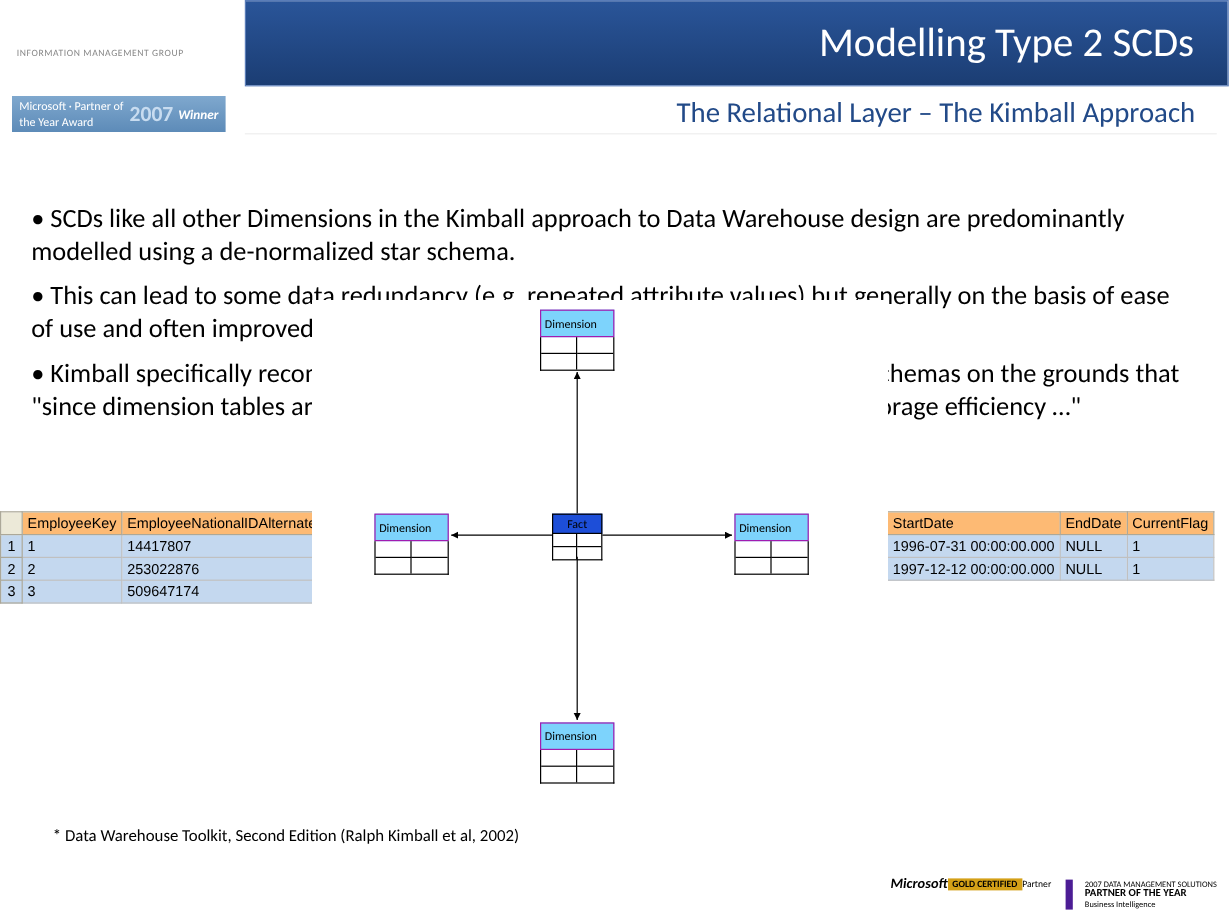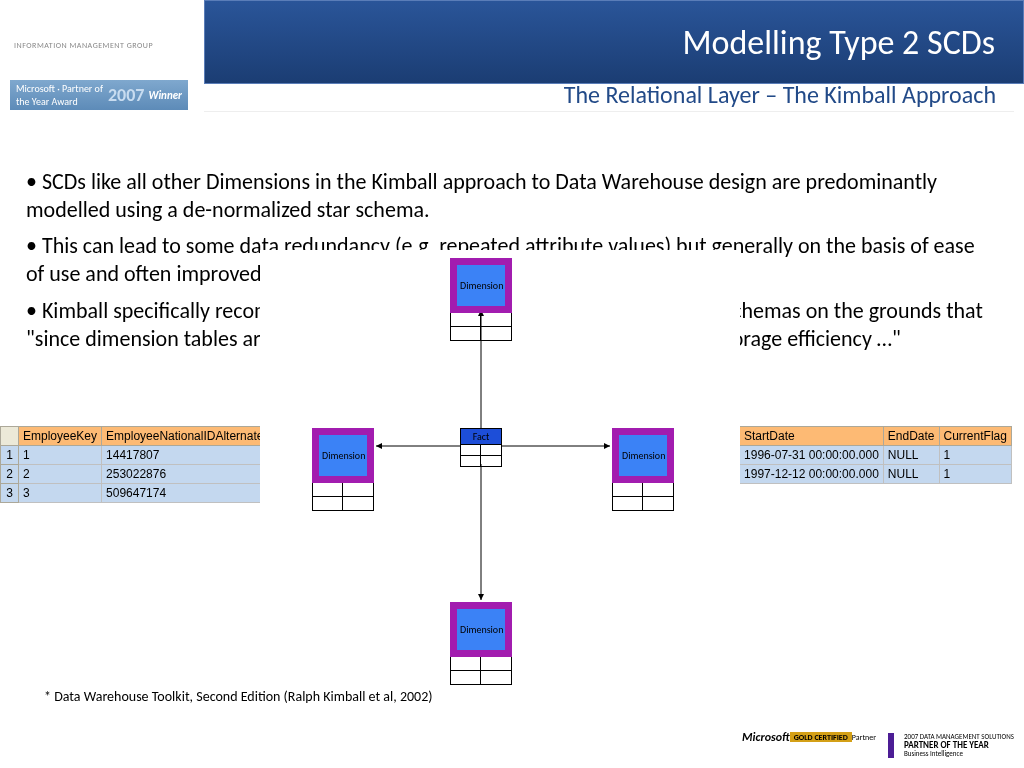--- a/index.html
+++ b/index.html
@@ -2,37 +2,37 @@
 <html><head>
 <meta charset="utf-8">
 <style>
   * { margin:0; padding:0; box-sizing:border-box; }
   body { font-family:Calibri,Arial,sans-serif; width:1024px; height:768px; background:#fff; position:relative; overflow:hidden; }
   .header { position:relative; height:72px; }
   .logo { position:absolute; left:12px; top:6px; font-family:Arial,sans-serif; font-size:28px; font-weight:700; letter-spacing:-1px; }
   .logo .im { color:#2a4d8f; font-style:italic; }
   .logo .group { color:#888; }
   .logo-sub { position:absolute; left:14px; top:40px; font-size:8px; color:#888; letter-spacing:0.5px; }
-  .title-bar { position:absolute; right:0; top:0; width:820px; height:84px; background:linear-gradient(#2a5599,#1b3d73); color:#fff; font-size:34px; display:flex; align-items:center; justify-content:flex-end; padding-right:28px; border:1px solid #5a7db8; }
+  .title-bar { position:absolute; right:0; top:0; width:820px; height:72px; background:linear-gradient(#2a5599,#1b3d73); color:#fff; font-size:34px; display:flex; align-items:center; justify-content:flex-end; padding-right:28px; border:1px solid #5a7db8; }
   .badge { position:absolute; left:10px; top:80px; width:178px; height:30px; background:linear-gradient(#7fa8ce,#5d8bb8); color:#fff; font-size:10px; display:flex; align-items:center; padding:0 6px; }
   .badge .year { font-size:18px; color:#c8dcf0; font-weight:700; margin-left:auto; margin-right:4px; }
   .badge .winner { font-size:11px; font-weight:700; font-style:italic; }
   .subtitle { position:absolute; left:204px; top:78px; right:10px; height:34px; display:flex; align-items:center; justify-content:flex-end; font-size:24px; color:#224a88; border-bottom:1px solid #eee; padding-right:18px; }
   .content { position:absolute; left:26px; top:168px; width:970px; font-size:22px; color:#000; line-height:1.28; }
   .content p { margin-bottom:8px; }
   .footnote { position:absolute; left:44px; top:688px; font-size:14px; color:#000; }
   .tbl-left { position:absolute; left:0; top:426px; border-collapse:collapse; font-family:Tahoma,sans-serif; font-size:12px; }
   .tbl-right { position:absolute; left:688px; top:426px; border-collapse:collapse; font-family:Liberation Sans, sans-serif; font-size:12px; }
   .tbl-left th,.tbl-right th { background:#fdba74; border:1px solid #aca899; padding:2px 4px; font-weight:400; text-align:left; }
   .tbl-left td,.tbl-right td { border:1px solid #c0c0c0; padding:2px 4px; }
   .tbl-left .rowhdr,.tbl-right .rowhdr { background:#ece9d8; border:1px solid #aca899; text-align:center; width:18px; }
   .tbl-left tr.data td,.tbl-right tr.data td { background:#c4d8ef; }
   .diag { position:absolute; left:260px; top:250px; width:480px; height:420px; background:#fff; }
   .ent { position:absolute; width:62px; }
-  .ent .lbl { background:#3b82f6; border:7px solid #a21caf; font-size:10px; padding:14px 3px; }
+  .ent .lbl { background:#7dd3fc; border:1px solid #a21caf; font-size:10px; padding:4px 3px; }
   .ent .grid { border:1px solid #000; border-top:none; height:28px; display:grid; grid-template:1fr 1fr/1fr 1fr; }
   .ent .grid div { border-right:1px solid #000; border-bottom:1px solid #000; }
   .ent .grid div:nth-child(2n){border-right:none;}
   .ent .grid div:nth-child(n+3){border-bottom:none;}
   .fact { position:absolute; left:200px; top:178px; width:42px; }
   .fact .lbl { background:#1d4ed8; border:1px solid #000; font-size:10px; padding:1px 3px; text-align:center; }
   .fact .grid { border:1px solid #000; border-top:none; height:22px; display:grid; grid-template:1fr 1fr/1fr 1fr; }
   .fact .grid div { border-right:1px solid #000; border-bottom:1px solid #000; }
   .fact .grid div:nth-child(2n){border-right:none;}
   .fact .grid div:nth-child(n+3){border-bottom:none;}

